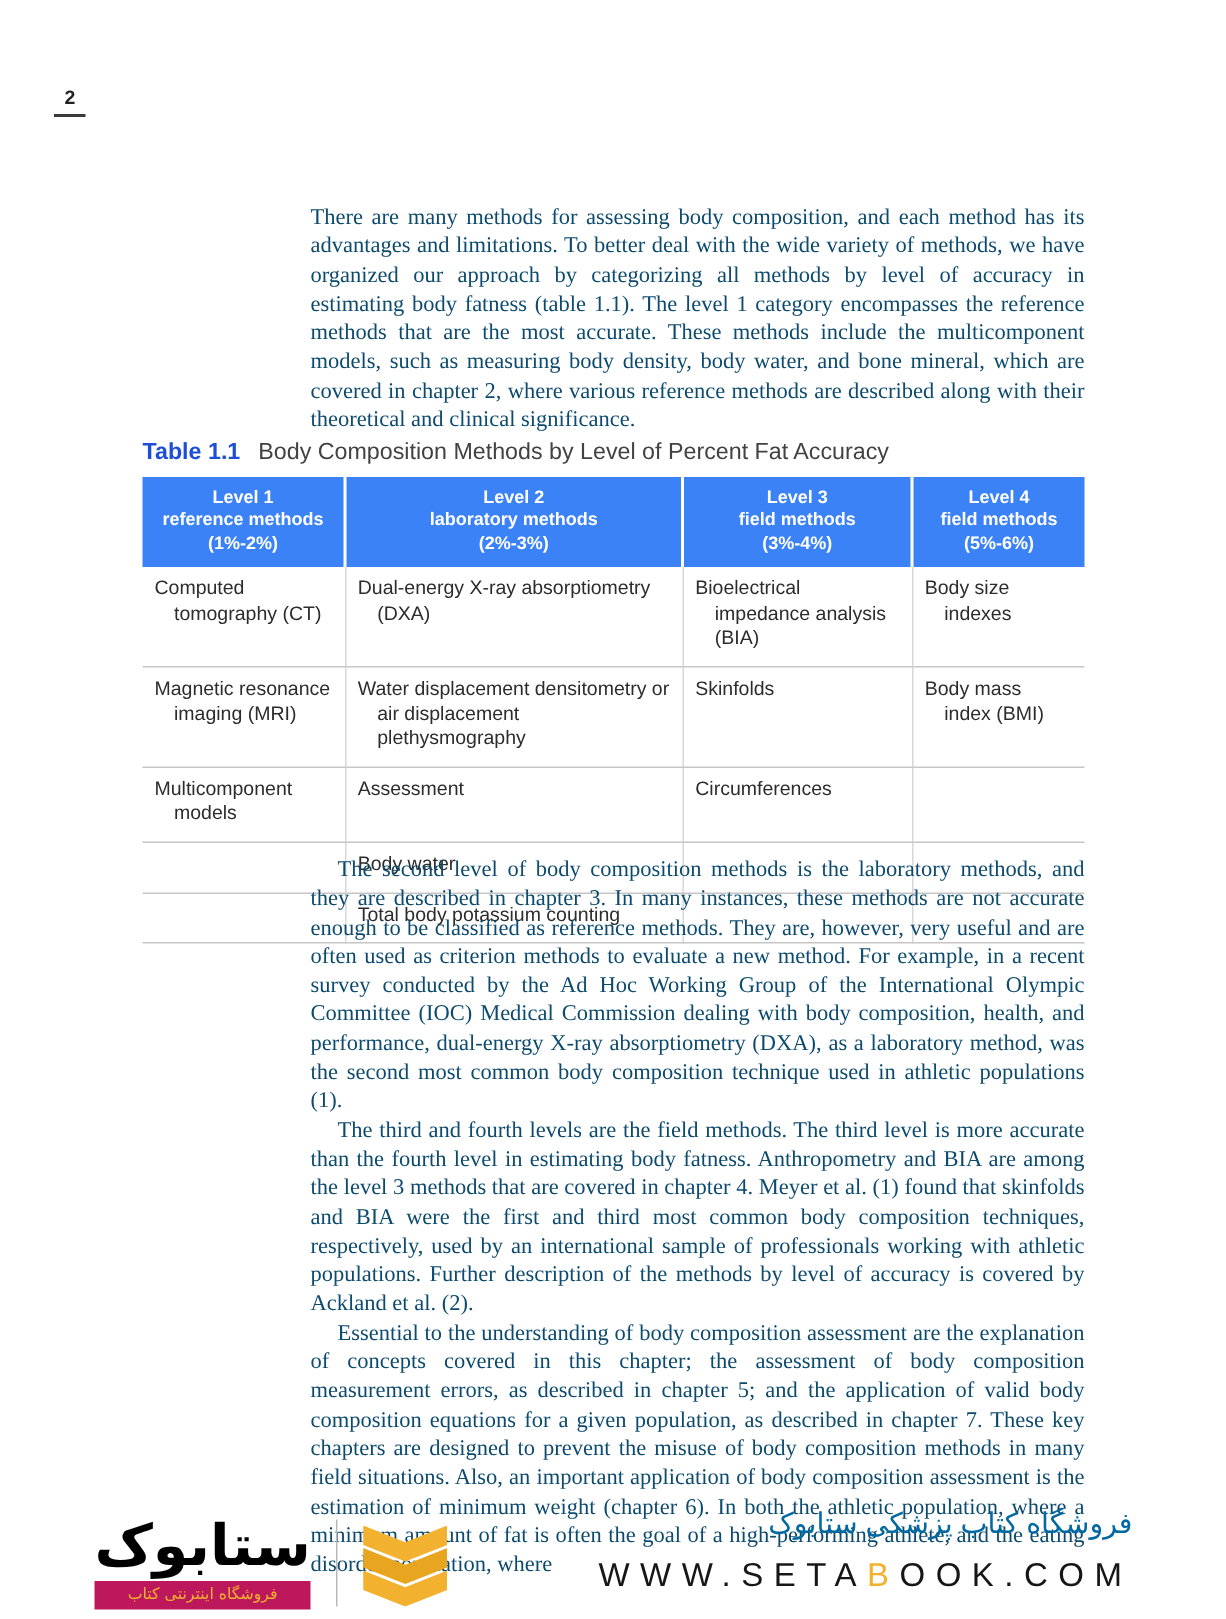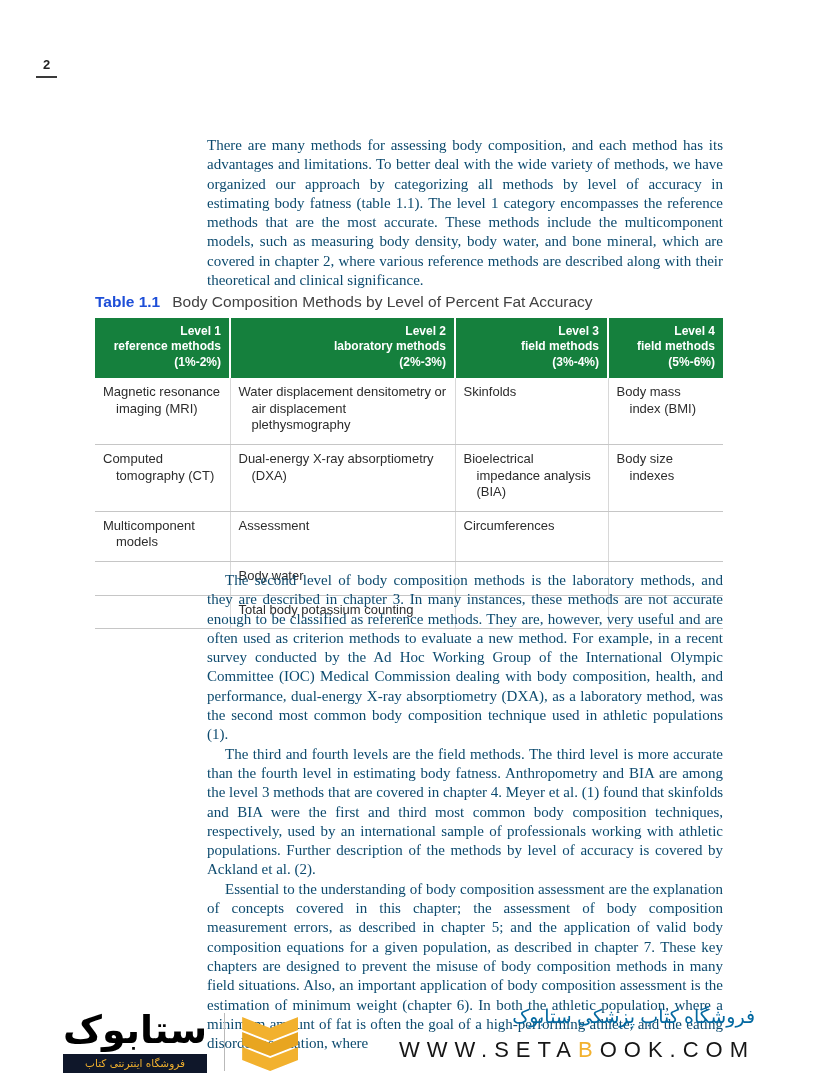--- a/index.html
+++ b/index.html
@@ -20,34 +20,34 @@
   .body-block p { text-indent:18px; }
 
   
   .table-caption { position:absolute; top:293px; left:95px; width:628px;
                    font-family:"Liberation Sans", sans-serif; font-size:15.5px; color:#424242; }
   .cap-label { font-weight:bold; color:#1d4ed8; margin-right:12px; }
 
   
   .table-wrap { position:absolute; top:318px; left:95px; width:628px; }
   table { width:100%; border-collapse:collapse; table-layout:fixed; font-family:"Liberation Sans", sans-serif; }
-  th { background:#15803d; color:#ffffff; font-size:12px; font-weight:bold; text-align:right; vertical-align:top;
+  th { background:#3b82f6; color:#ffffff; font-size:12px; font-weight:bold; text-align:center; vertical-align:top;
        padding:6px 8px 8px; white-space:pre-line; line-height:1.28; border-right:2px solid #ffffff; }
   th:last-child { border-right:none; }
   td { font-size:13px; color:#2c2c2c; vertical-align:top; padding:6px 8px 10px;
        border-bottom:1px solid #c6c6c6; border-right:1px solid #d8d8d8; line-height:1.28; }
   td:last-child { border-right:none; }
   td span.hang { display:block; padding-left:13px; text-indent:-13px; }
 
   
   .footer { position:absolute; left:0; bottom:0; width:100%; height:90px; }
   .logo-group { position:absolute; left:63px; bottom:6px; display:flex; align-items:center; }
   .logo-text-block { text-align:center; }
   .logo-fa { font-family:"DejaVu Sans", sans-serif; font-weight:bold; font-size:38px; line-height:1.05; color:#000000; }
-  .logo-sub { background:#0f172a; color:#f2b12e; font-family:"DejaVu Sans", sans-serif; font-size:10.5px;
+  .logo-sub { background:#be185d; color:#f2b12e; font-family:"DejaVu Sans", sans-serif; font-size:10.5px;
               padding:3px 10px 4px; margin-top:3px; }
   .logo-divider { width:1px; height:58px; background:#b9b9b9; margin:0 17px; }
   .chevron-stack { display:flex; flex-direction:column; align-items:center; padding-top:4px; }
   .chev { width:56px; height:24px; background:#f2b12e; margin-top:-9px;
           clip-path:polygon(0 0, 50% 46%, 100% 0, 100% 54%, 50% 100%, 0 54%); }
   .chev:first-child { margin-top:0; }
   .chev.mid { background:#e8a520; }
 
   .footer-right { position:absolute; right:62px; bottom:16px; text-align:right; }
   .store-name { font-family:Liberation Sans, sans-serif; font-size:19px; color:#0369a1; margin-bottom:9px; }
@@ -89,44 +89,44 @@
 field methods
 (3%-4%)</th>
           <th>Level 4
 field methods
 (5%-6%)</th>
         </tr>
       </thead>
       <tbody>
         <tr>
           <td>
+              <span class="hang">Computed tomography (CT)</span>
+            </td>
+          <td>
+              <span class="hang">Dual-energy X-ray absorptiometry (DXA)</span>
+            </td>
+          <td>
+              <span class="hang">Bioelectrical impedance analysis (BIA)</span>
+            </td>
+          <td>
+              <span class="hang">Body size indexes</span>
+            </td>
+        </tr>
+        <tr>
+          <td>
               <span class="hang">Magnetic resonance imaging (MRI)</span>
             </td>
           <td>
               <span class="hang">Water displacement densitometry or air displacement plethysmography</span>
             </td>
           <td>
               <span class="hang">Skinfolds</span>
             </td>
           <td>
               <span class="hang">Body mass index (BMI)</span>
-            </td>
-        </tr>
-        <tr>
-          <td>
-              <span class="hang">Computed tomography (CT)</span>
-            </td>
-          <td>
-              <span class="hang">Dual-energy X-ray absorptiometry (DXA)</span>
-            </td>
-          <td>
-              <span class="hang">Bioelectrical impedance analysis (BIA)</span>
-            </td>
-          <td>
-              <span class="hang">Body size indexes</span>
             </td>
         </tr>
         <tr>
           <td>
               <span class="hang">Multicomponent models</span>
             </td>
           <td>
               <span class="hang">Assessment</span>
             </td>
           <td>

